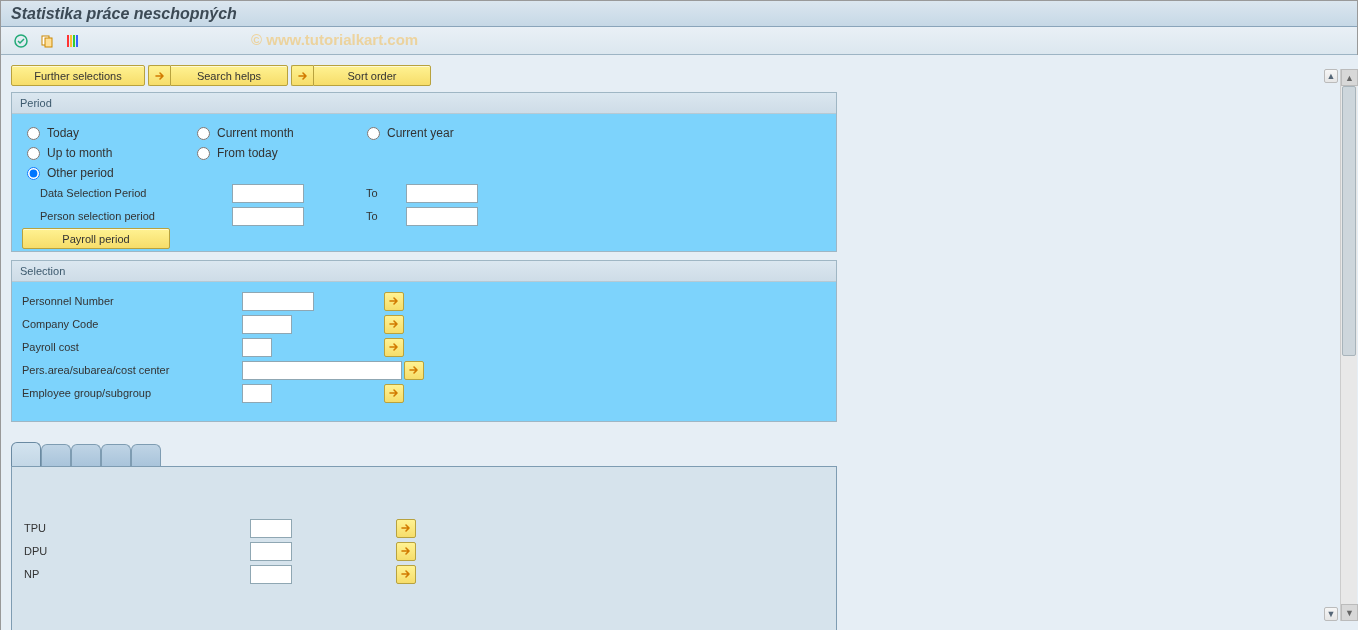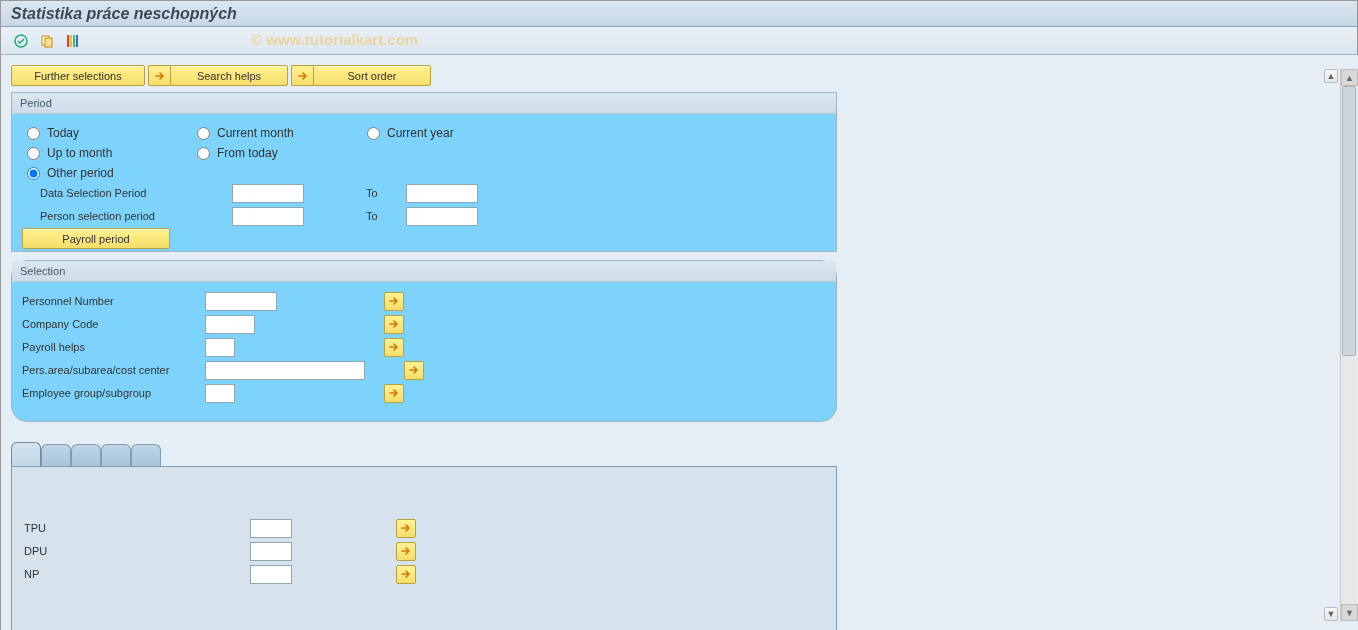--- a/index.html
+++ b/index.html
@@ -117,21 +117,21 @@
     position: relative;
   }
   .groupbox .legend {
     font-size: 11px;
     color: #3d5a6e;
     padding: 4px 8px;
     background: linear-gradient(#dbe7f0, #cedce7);
     border-bottom: 1px solid #b7c9d3;
   }
   .groupbox.period { width: 826px; height: 160px; }
-  .groupbox.selection { width: 826px; height: 162px; border-radius: 16px; }
+  .groupbox.selection { width: 826px; height: 162px; }
   .group-body { padding: 8px 10px; position: relative; }
   .radio-row {
     display: flex;
     align-items: center;
     height: 20px;
   }
   .radio-row label {
     display: flex; align-items: flex-end; gap: 4px;
     cursor: pointer;
   }
@@ -161,21 +161,21 @@
     width: 20px; height: 19px;
     background: linear-gradient(#fff292, #f6dd6a);
     border: 1px solid #b8a23e;
     display: inline-flex; align-items: center; justify-content: center;
     cursor: pointer;
     border-radius: 2px;
   }
   .multi-sel-btn svg { width: 10px; height: 10px; }
   .payroll-btn-row { margin-top: 0; }
   .selection .field-row { height: 22px; }
-  .selection .field-label { width: 183px; }
+  .selection .field-label { width: 220px; }
   .sel-grid { position: relative; }
   .sel-grid .field-row .multi-sel-btn { margin-left: 0; }
   .sel-grid .field-row .input-cell { width: 160px; display:flex; }
   .sel-grid .field-row .multi-cell { position:absolute; left: 372px; }
   .tabs-area {
     width: 826px;
     margin-top: 22px;
     position: relative;
   }
   .tab-strip {
@@ -372,21 +372,21 @@
             <span class="input-cell">
                 <input class="text-input" style="width: 50px;">
               </span>
             <span class="multi-cell"><span class="multi-sel-btn">
                   <svg viewBox="0 0 10 10">
                     <path d="M1 5 h6 M5 2 l3 3 l-3 3" stroke="#d17a00" stroke-width="1.6" fill="none" stroke-linecap="round" stroke-linejoin="round"></path>
                   </svg>
                 </span></span>
           </div>
           <div class="field-row">
-            <span class="field-label">Payroll helps</span>
+            <span class="field-label">Payroll cost</span>
             <span class="input-cell">
                 <input class="text-input w30" style="">
               </span>
             <span class="multi-cell"><span class="multi-sel-btn">
                   <svg viewBox="0 0 10 10">
                     <path d="M1 5 h6 M5 2 l3 3 l-3 3" stroke="#d17a00" stroke-width="1.6" fill="none" stroke-linecap="round" stroke-linejoin="round"></path>
                   </svg>
                 </span></span>
           </div>
           <div class="field-row">

